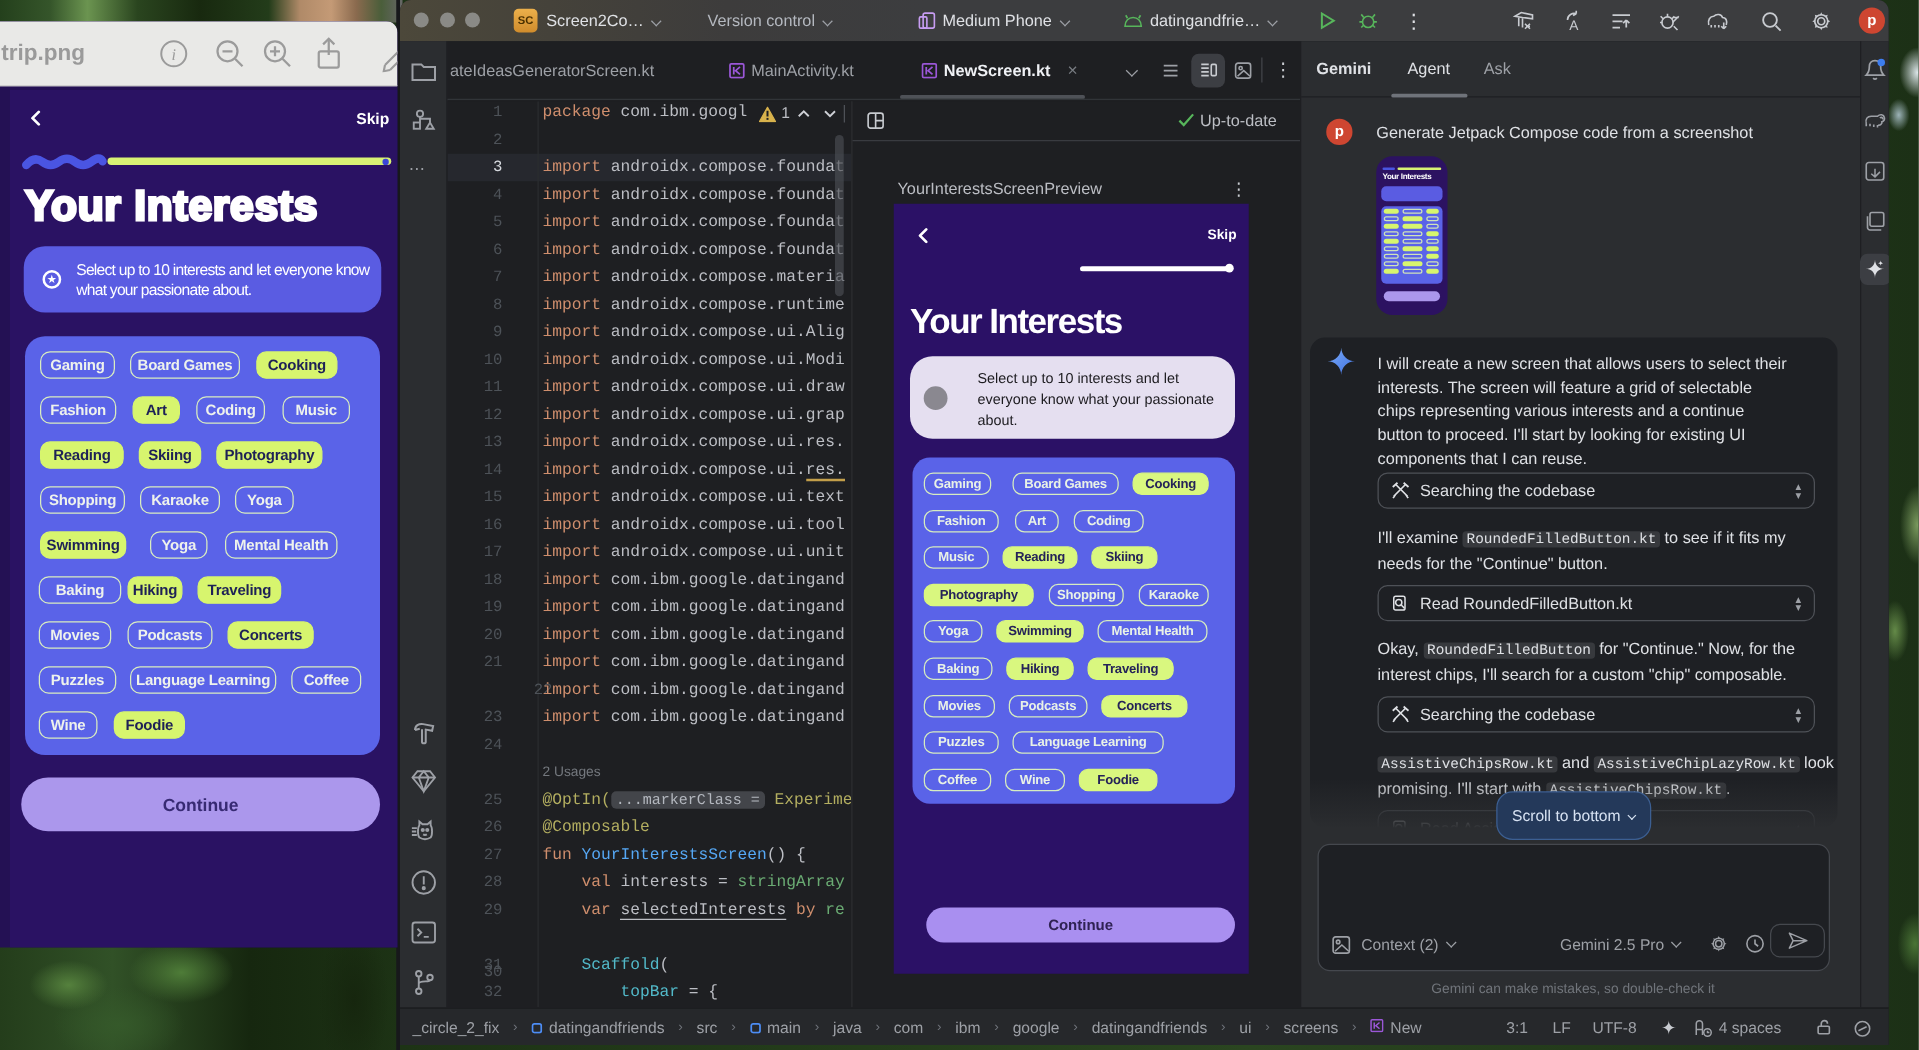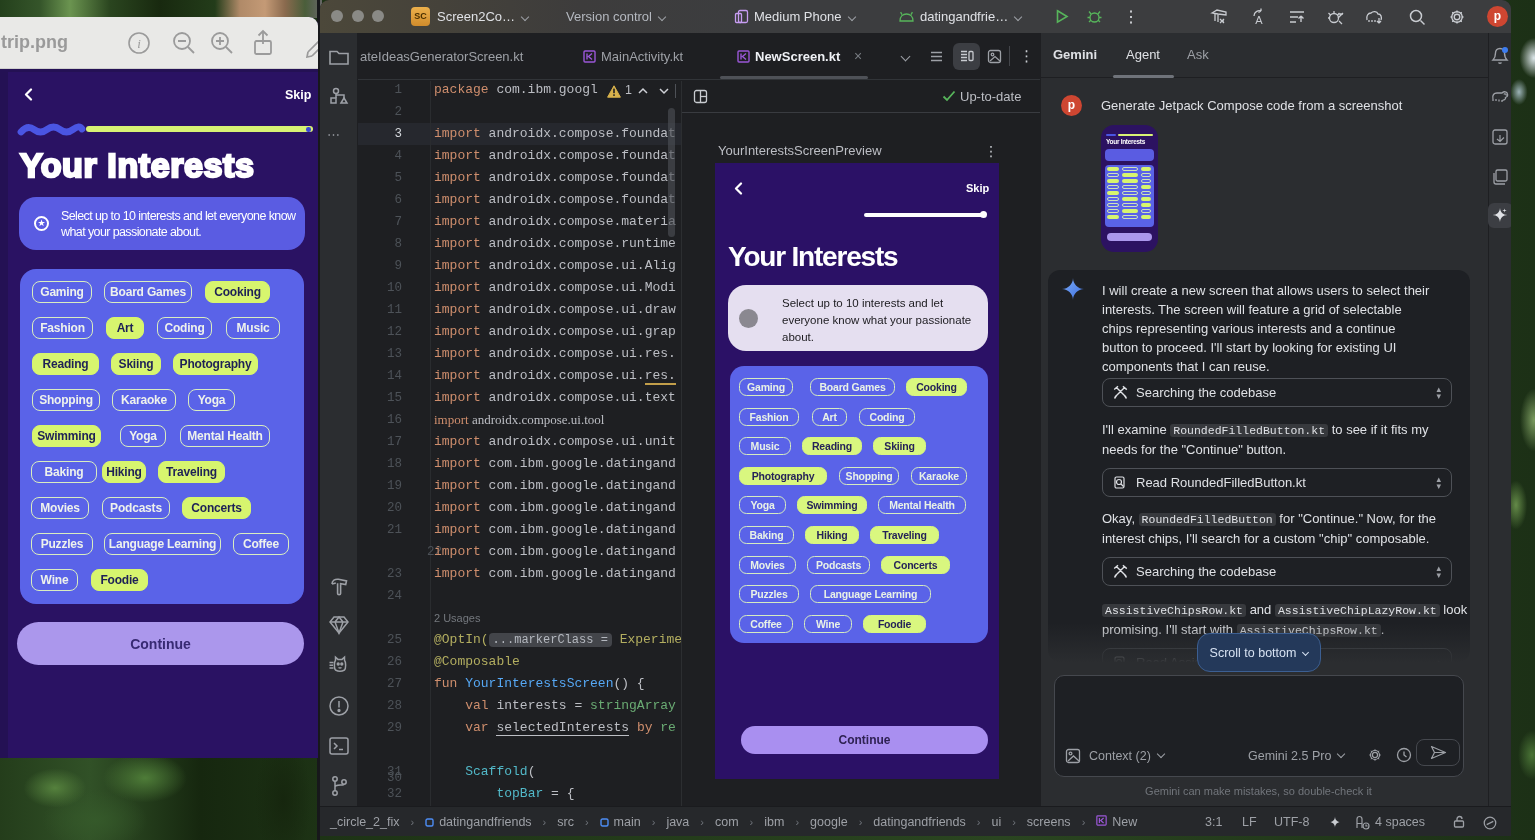--- a/index.html
+++ b/index.html
@@ -357,21 +357,21 @@
 <div class="cl" style="top:218px;line-height:22px;"><span class="kw">import</span> androidx.compose.ui.draw</div>
 <div class="ln" style="top:240px;line-height:22px;">12</div>
 <div class="cl" style="top:240px;line-height:22px;"><span class="kw">import</span> androidx.compose.ui.grap</div>
 <div class="ln" style="top:262px;line-height:22px;">13</div>
 <div class="cl" style="top:262px;line-height:22px;"><span class="kw">import</span> androidx.compose.ui.res.</div>
 <div class="ln" style="top:284px;line-height:22px;">14</div>
 <div class="cl" style="top:284px;line-height:22px;"><span class="kw">import</span> androidx.compose.ui.<span style="border-bottom:2px solid #c29e4a;">res.</span></div>
 <div class="ln" style="top:306px;line-height:22px;">15</div>
 <div class="cl" style="top:306px;line-height:22px;"><span class="kw">import</span> androidx.compose.ui.text</div>
 <div class="ln" style="top:328px;line-height:22px;">16</div>
-<div class="cl" style="top:328px;line-height:22px;font-family:Liberation Serif, serif;"><span class="kw">import</span> androidx.compose.ui.tool</div>
+<div class="cl" style="top:328px;line-height:22px;"><span class="kw">import</span> androidx.compose.ui.tool</div>
 <div class="ln" style="top:350px;line-height:22px;">17</div>
 <div class="cl" style="top:350px;line-height:22px;"><span class="kw">import</span> androidx.compose.ui.unit</div>
 <div class="ln" style="top:372px;line-height:22px;">18</div>
 <div class="cl" style="top:372px;line-height:22px;"><span class="kw">import</span> com.ibm.google.datingand</div>
 <div class="ln" style="top:394px;line-height:22px;">19</div>
 <div class="cl" style="top:394px;line-height:22px;"><span class="kw">import</span> com.ibm.google.datingand</div>
 <div class="ln" style="top:416px;line-height:22px;">20</div>
 <div class="cl" style="top:416px;line-height:22px;"><span class="kw">import</span> com.ibm.google.datingand</div>
 <div class="ln" style="top:438px;line-height:22px;">21</div>
 <div class="cl" style="top:438px;line-height:22px;"><span class="kw">import</span> com.ibm.google.datingand</div>

